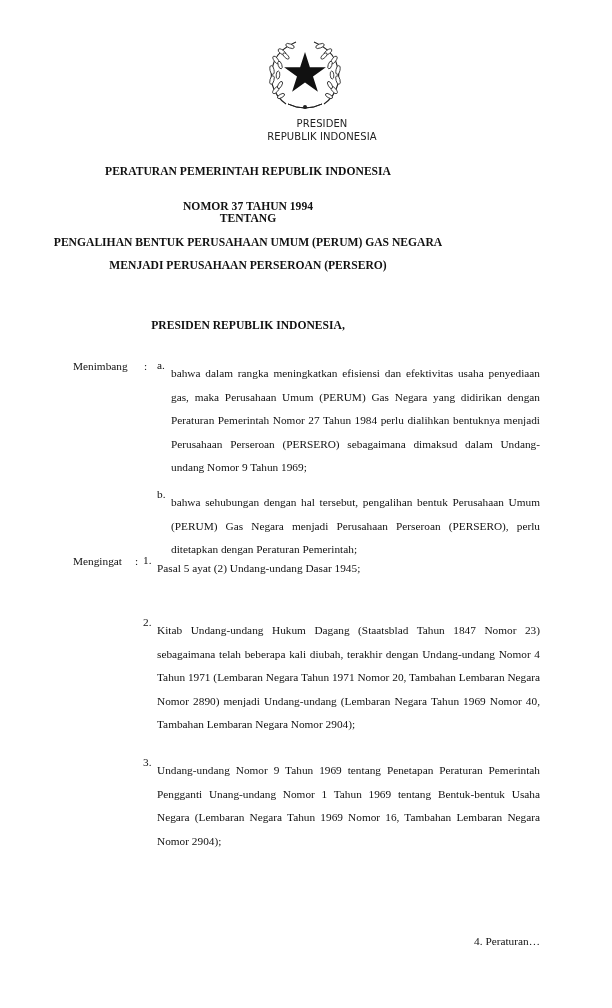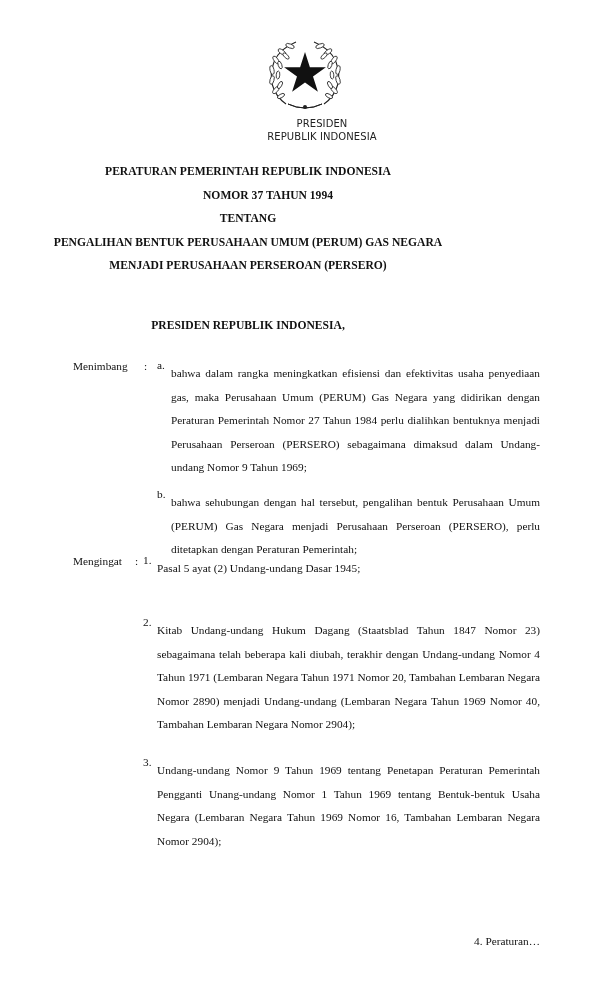--- a/index.html
+++ b/index.html
@@ -86,21 +86,21 @@
       <circle cx="41" cy="69" r="2" fill="#222"></circle>
 
       <polygon fill="#111" points="41,14 45.9,29.2 61.9,29.2 49,38.6 53.9,53.8 41,44.4 28.1,53.8 33,38.6 20.1,29.2 36.1,29.2"></polygon>
     </svg>
   </div>
 
   <div class="office l1">PRESIDEN</div>
   <div class="office l2">REPUBLIK INDONESIA</div>
 
   <div class="title" style="top:165px;">PERATURAN PEMERINTAH REPUBLIK INDONESIA</div>
-  <div class="title" style="top:189px;margin-left:20px;">NOMOR 37 TAHUN 1994</div>
+  <div class="title" style="top:200px;">NOMOR 37 TAHUN 1994</div>
   <div class="title" style="top:212px;">TENTANG</div>
   <div class="title" style="top:236px;">PENGALIHAN BENTUK PERUSAHAAN UMUM (PERUM) GAS NEGARA</div>
   <div class="title" style="top:259px; ">MENJADI PERUSAHAAN PERSEROAN (PERSERO)</div>
   <div class="title" style="top:303px;margin-top:16px;">PRESIDEN REPUBLIK INDONESIA,</div>
 
   <div class="block-label" style="left:73px; top:359px;">
     <span>Menimbang</span>
     <span style="position:absolute; left:71px;">:</span>
   </div>
 

